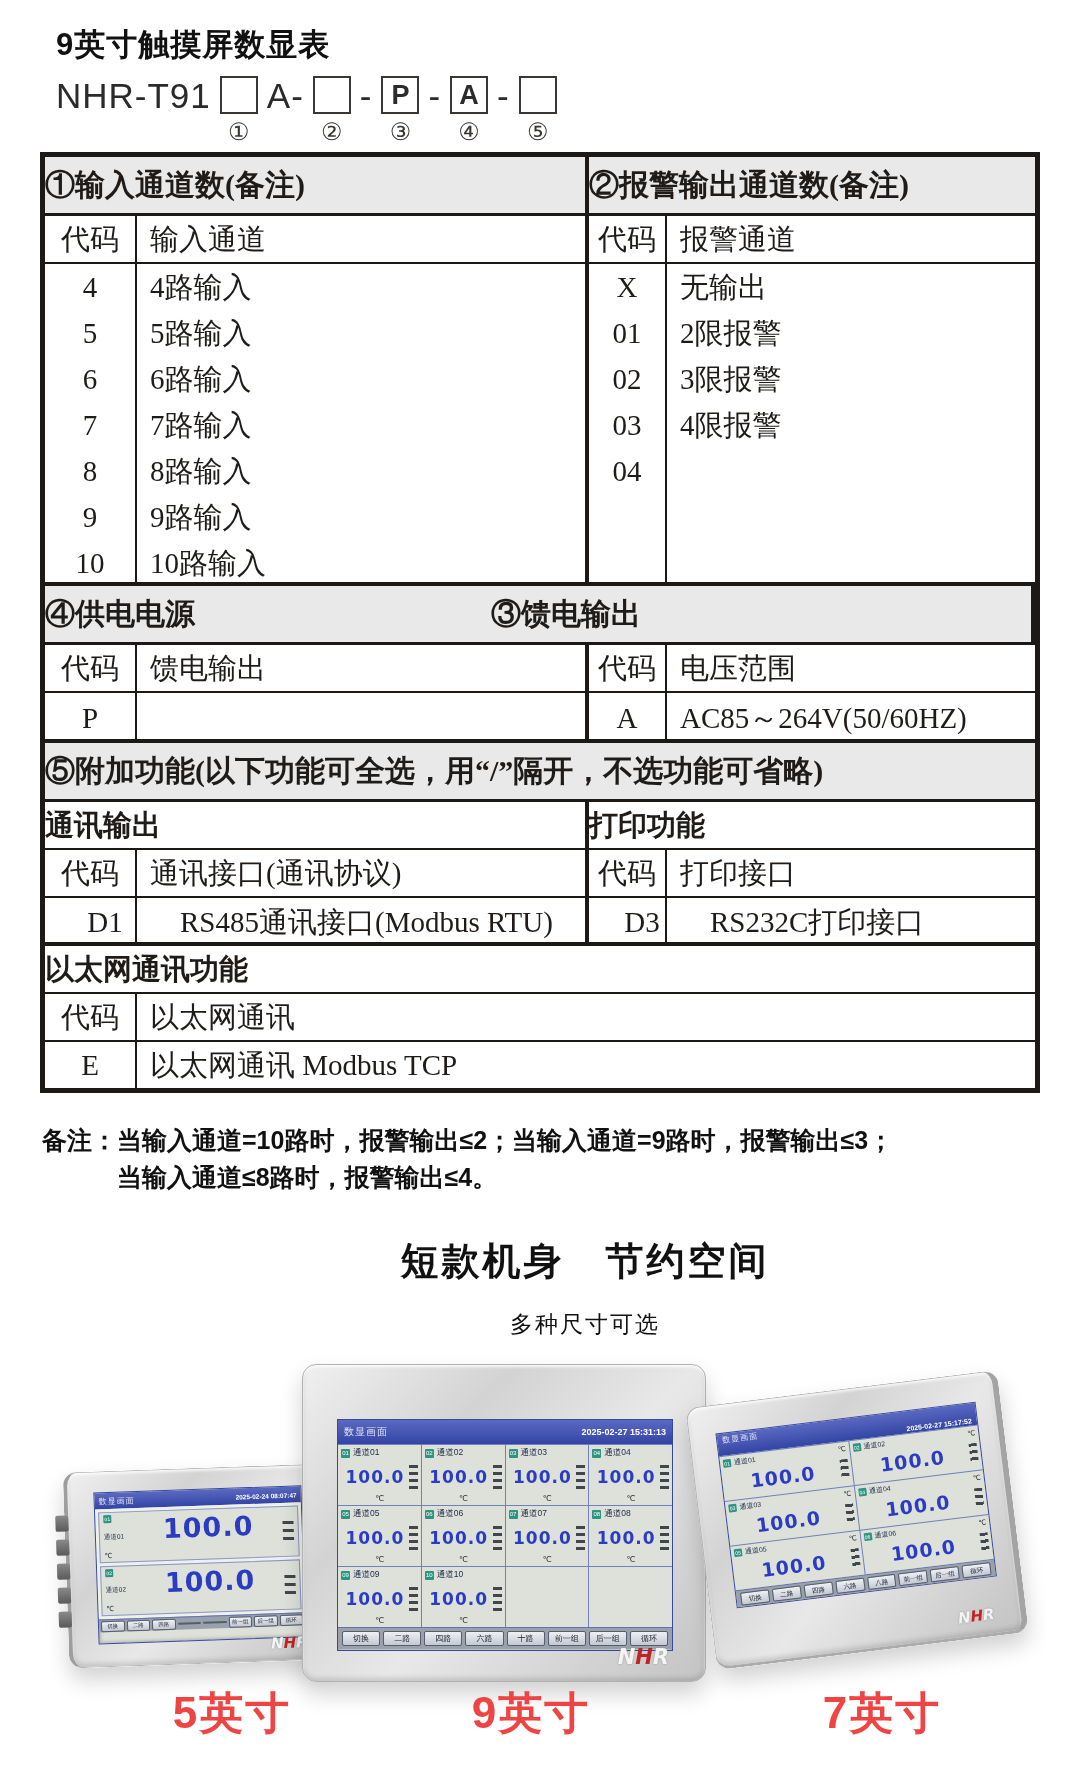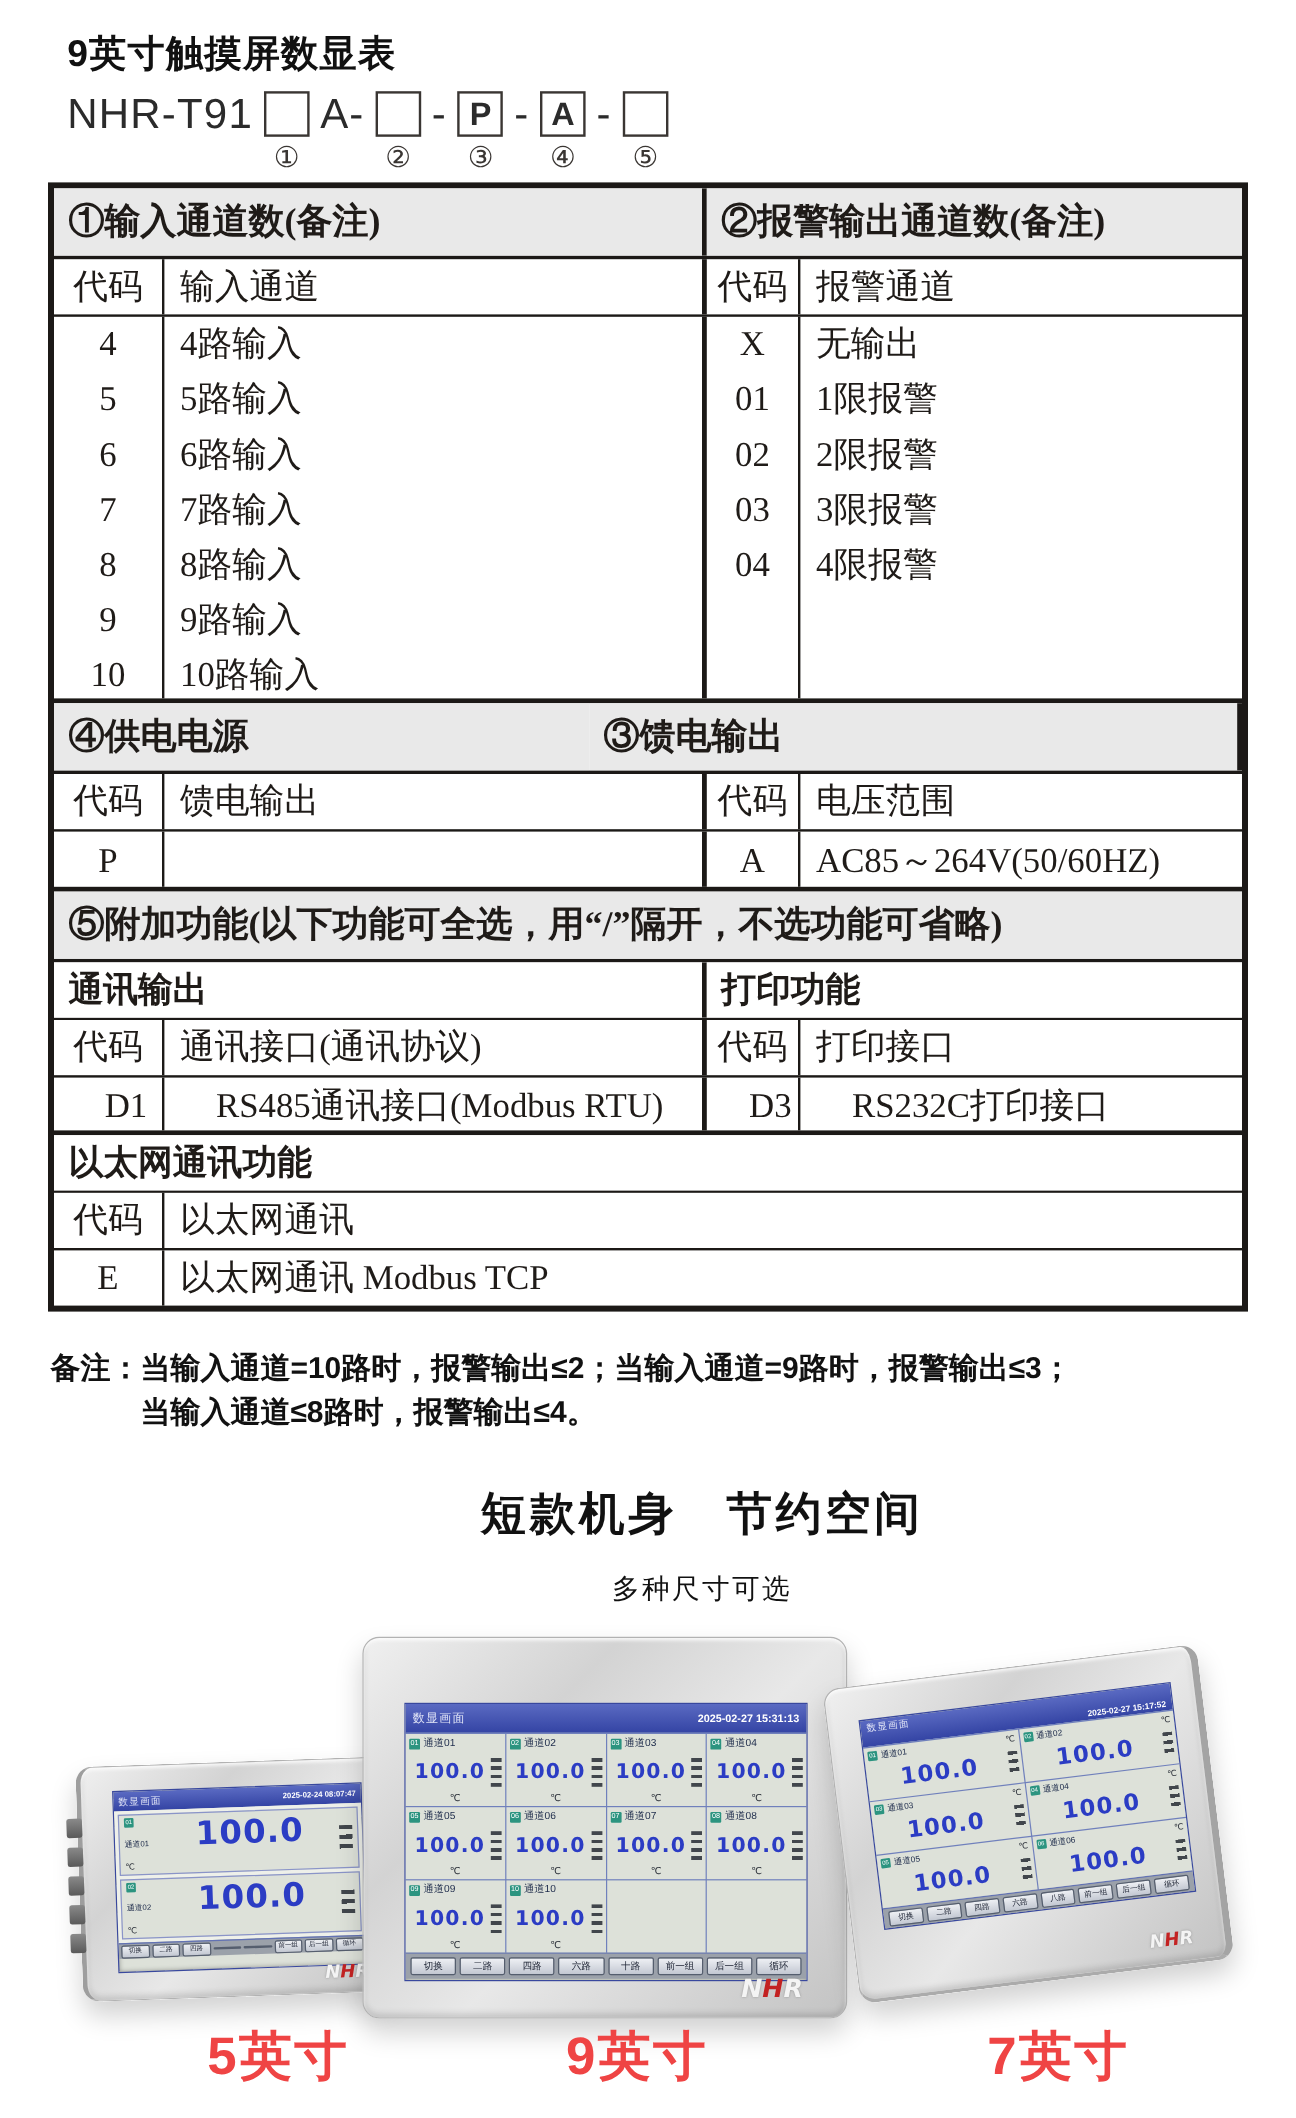--- a/index.html
+++ b/index.html
@@ -24,27 +24,27 @@
   .row { display:flex; width:100%; }
   .b2 { border-bottom:2px solid var(--bd); }
   .b3 { border-bottom:3px solid var(--bd); }
   .b4 { border-bottom:4px solid var(--bd); }
   .half { display:flex; }
   .half.l { width:544px; border-right:4px solid var(--bd); }
   .half.r { flex:1; }
   .codew-l { width:92px; border-right:2px solid var(--bd); flex:none; }
   .codew-r { width:78px; border-right:2px solid var(--bd); flex:none; }
   .descw { flex:1; padding-left:13px; }
-  .hdr-cell { background:#e9e9e9; font-weight:bold; font-size:30px; padding-left:12px; }
+  .hdr-cell { background:#e9e9e9; font-weight:bold; font-size:30px; padding-left:0; }
   .h56 { height:56px; line-height:56px; }
   .h46 { height:46px; line-height:46px; }
   .full { width:100%; }
   .th { font-size:29px; }
   .center { text-align:center; }
-  .title-cell { font-weight:bold; font-size:29px; padding-left:12px; background:#fff; }
+  .title-cell { font-weight:bold; font-size:29px; background:#fff; }
   .col { display:flex; flex-direction:column; }
   .bcell { font-size:29px; }
   .body12 .bcell { height:46px; line-height:46px; }
   .body34 .bcell { height:50px; line-height:50px; }
   .bodyeth .bcell { height:46px; line-height:46px; }
   .body12 { height:322px; }
   .body34 { height:50px; }
   .body5 .bcell { height:48px; line-height:48px;padding-left:30px; }
   .body5 { height:48px; }
   .bodyeth { height:46px; }
@@ -223,21 +223,20 @@
       <div class="half r">
         <div class="codew-r col">
             <div class="bcell center">X</div>
             <div class="bcell center">01</div>
             <div class="bcell center">02</div>
             <div class="bcell center">03</div>
             <div class="bcell center">04</div>
           </div>
         <div class="descw col">
             <div class="bcell">无输出</div>
-            <div class="bcell">1限报警</div>
             <div class="bcell">2限报警</div>
             <div class="bcell">3限报警</div>
             <div class="bcell">4限报警</div>
           </div>
       </div>
     </div>
 
     <div class="row b3">
       <div class="half r hdr-cell h56">④供电电源</div>
       <div class="half l hdr-cell h56">③馈电输出</div>

